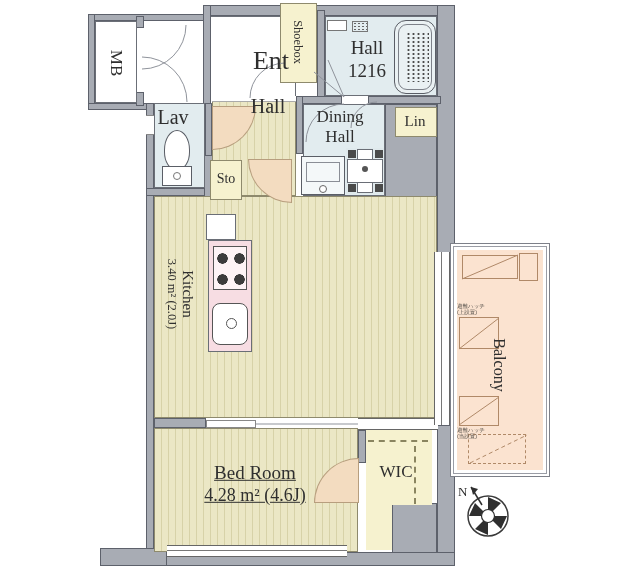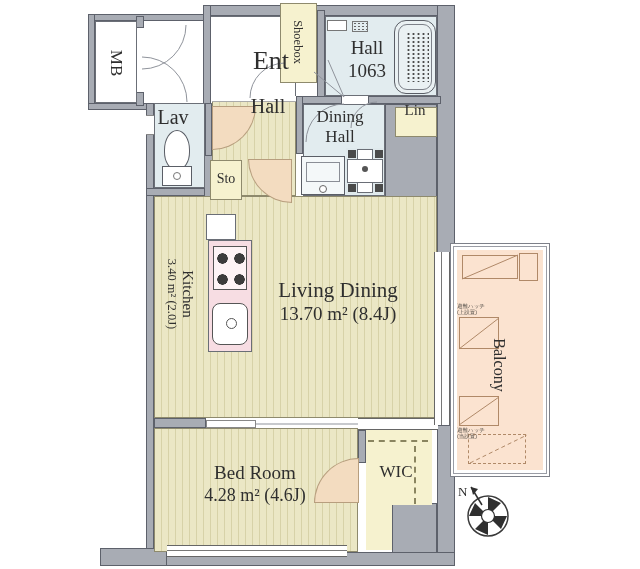--- a/index.html
+++ b/index.html
@@ -145,39 +145,35 @@
       <path d="M471 487 L473 495 L478 489 Z" fill="#2f2f2f"></path>
       <text x="458" y="496" font-size="13" font-family="Liberation Serif, DejaVu Serif, serif" fill="#2f2f2f">N</text>
     </g>
   </svg>
 
   <div class="vlabel" style="left:116px;top:63px;font-size:17px;"><span>MB</span></div>
   <div class="hlabel" style="left:243px;top:61px;font-size:26px;margin-left:28px;"><span>Ent</span></div>
   <div class="vlabel" style="left:298px;top:42px;font-size:12.5px;"><span>Shoebox</span></div>
   <div class="hlabel" style="left:367px;top:60px;font-size:19px;">
     <span style="display:block;">Hall</span>
-    <span style="display:block;">1063</span>
+    <span style="display:block;">1216</span>
   </div>
   <div class="hlabel" style="left:173px;top:117px;font-size:20px;"><span>Lav</span></div>
   <div class="hlabel" style="left:268px;top:106px;font-size:20px;"><span>Hall</span></div>
   <div class="hlabel" style="left:226px;top:179px;font-size:14px;"><span>Sto</span></div>
   <div class="hlabel" style="left:340px;top:127px;font-size:17px;">
     <span style="display:block;">Dining</span>
     <span style="display:block;">Hall</span>
   </div>
-  <div class="hlabel" style="left:415px;top:110px;font-size:15px;"><span>Lin</span></div>
+  <div class="hlabel" style="left:415px;top:121px;font-size:15px;"><span>Lin</span></div>
   <div class="vlabel" style="left:180px;top:294px;">
     <span style="display:block;font-size:15px;">Kitchen</span>
     <span style="display:block;font-size:12.5px;">3.40 m² (2.0J)</span>
   </div>
-  <div class="hlabel" style="left:338px;top:302px;">
-    <span style="display:block;font-size:21px;">Living Dining</span>
-    <span style="display:block;font-size:19px;">13.70 m² (8.4J)</span>
-  </div>
-  <div class="hlabel" style="left:255px;top:484px;">
+  <div class="hlabel" style="left:255px;top:484px;text-decoration:underline;">
     <span style="display:block;font-size:19px;">Bed Room</span>
     <span style="display:block;font-size:18px;">4.28 m² (4.6J)</span>
   </div>
   <div class="hlabel" style="left:396px;top:472px;font-size:17px;"><span>WIC</span></div>
   <div class="vlabel" style="left:499px;top:365px;font-size:16px;"><span>Balcony</span></div>
 
   <div class="tinylabel" style="left:457px;top:303px;">
     <span style="display:block;">避難ハッチ</span>
     <span style="display:block;">(上設置)</span>
   </div>

